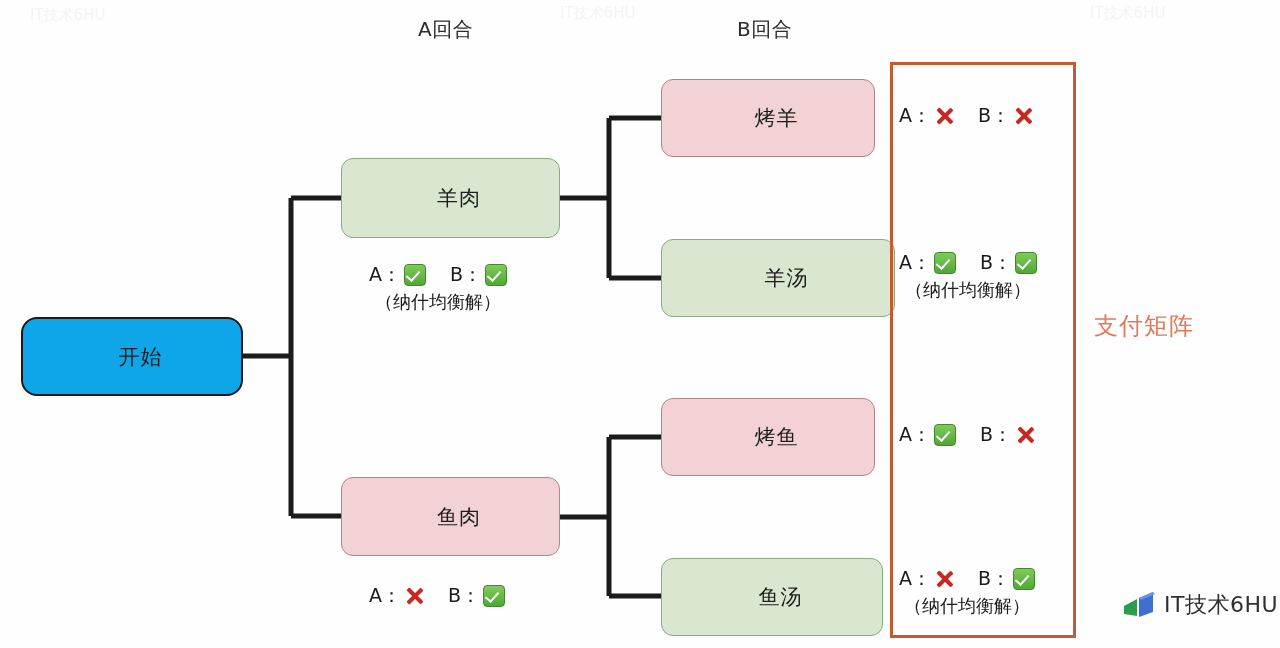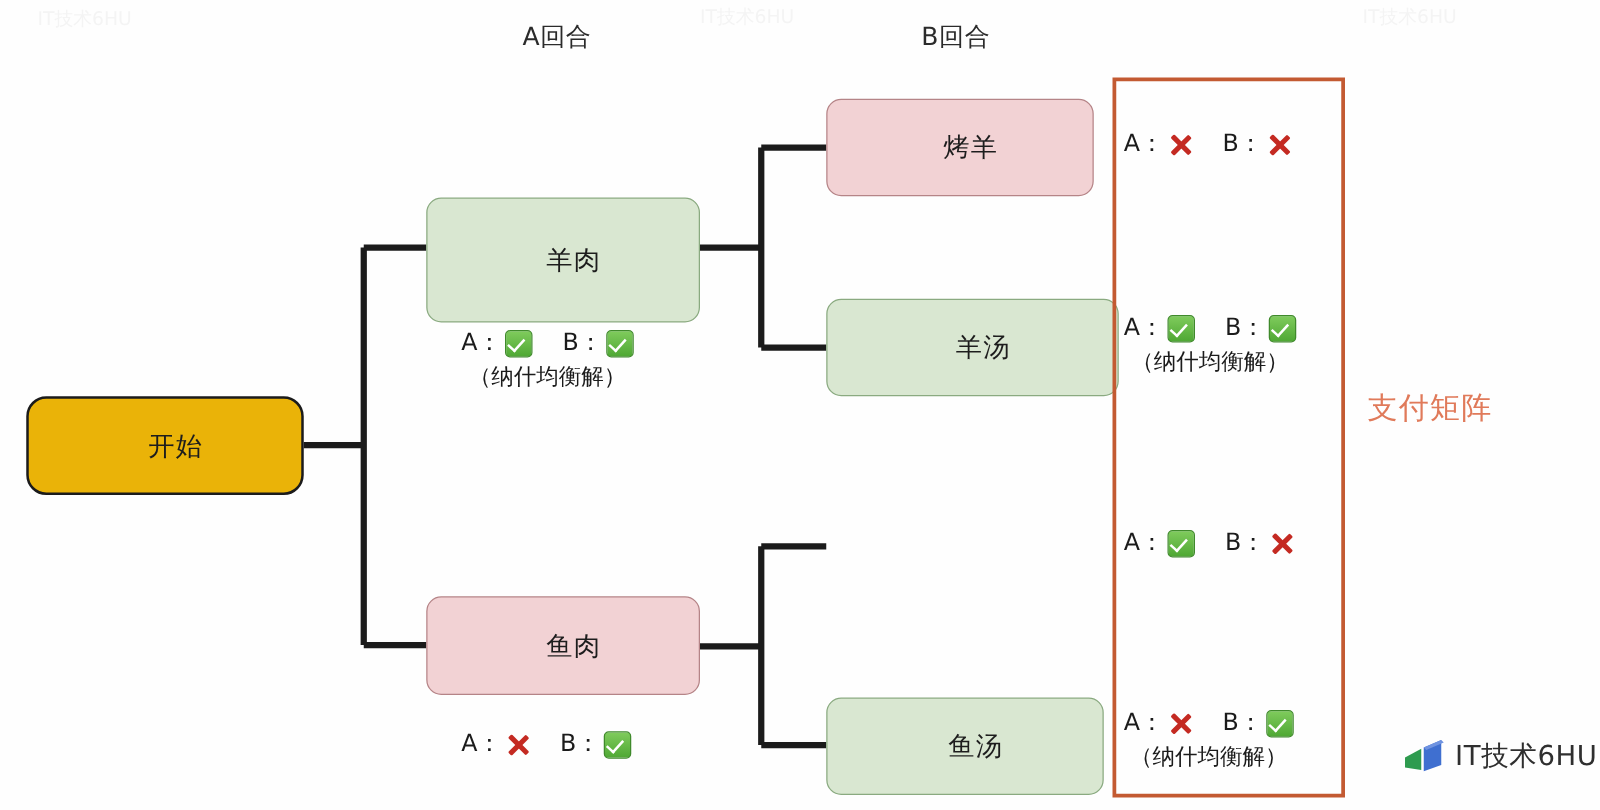--- a/index.html
+++ b/index.html
@@ -26,21 +26,21 @@
     position:absolute;
     box-sizing:border-box;
     border-radius:12px;
     display:flex;align-items:center;justify-content:center;
     font-size:21px;
     color:#1d1d1d;
     letter-spacing:1px;
     padding-left:17px;
   }
   .node.start{
-    background:#eab308;
+    background:#0ea5e9;
     border:2.5px solid #1b1b1b;
     border-radius:16px;
   }
   .node.green{
     background:#d9e7d1;
     border:1.5px solid #8aaa80;
   }
   .node.pink{
     background:#f2d2d4;
     border:1.5px solid #b58487;
@@ -151,24 +151,25 @@
       <path d="M609,278 L661,278"></path>
 
       <path d="M560,517 L609,517"></path>
       <path d="M609,437 L609,596"></path>
       <path d="M609,437 L661,437"></path>
       <path d="M609,596 L661,596"></path>
     </g>
   </svg>
 
   <div class="node start" id="node-start" style="left: 21px; top: 317px; width: 222px; height: 79px;">开始</div>
-  <div class="node green" id="node-a-up" style="left: 341px; top: 158px; width: 219px; height: 100px;">羊肉</div>
+  <div class="node green" id="node-a-up" style="left: 341px; top: 158px; width: 219px; height: 80px;">羊肉</div>
   <div class="node pink" id="node-a-down" style="left: 341px; top: 477px; width: 219px; height: 79px;">鱼肉</div>
   <div class="node pink" id="node-b-1" style="left: 661px; top: 79px; width: 214px; height: 78px;">烤羊</div>
   <div class="node green" id="node-b-2" style="left: 661px; top: 239px; width: 234px; height: 78px;">羊汤</div>
+  <div class="node pink" id="node-b-3" style="left: 661px; top: 398px; width: 214px; height: 78px;">烤鱼</div>
   <div class="node green" id="node-b-4" style="left: 661px; top: 558px; width: 222px; height: 78px;">鱼汤</div>
 
   <div id="branch-payoffs">
       <div class="payoff" style="left: 369px; top: 262px;">
         <div class="row1">
           <span class="tok">
             <span class="lbl">A：</span>
             <span class="mark check"></span>
           </span>
           <span class="gap"></span>

